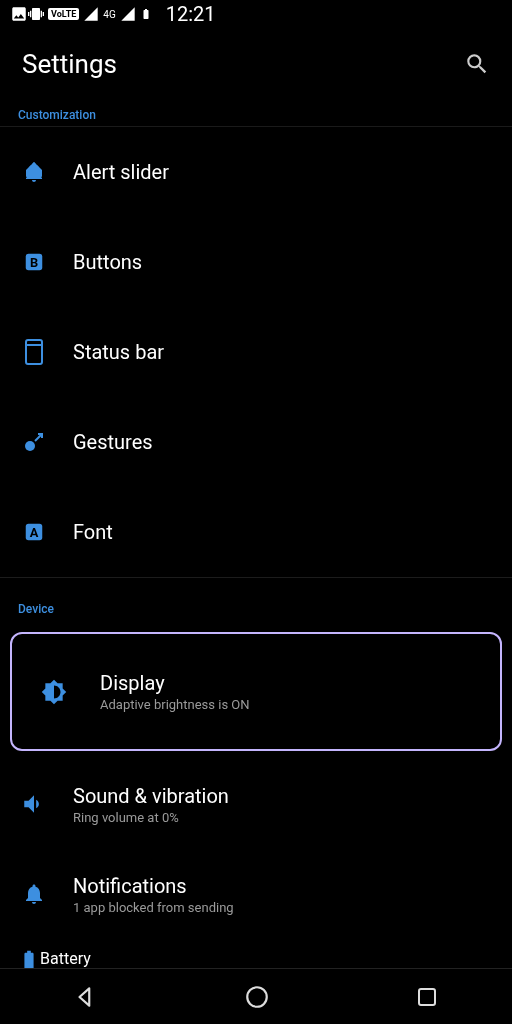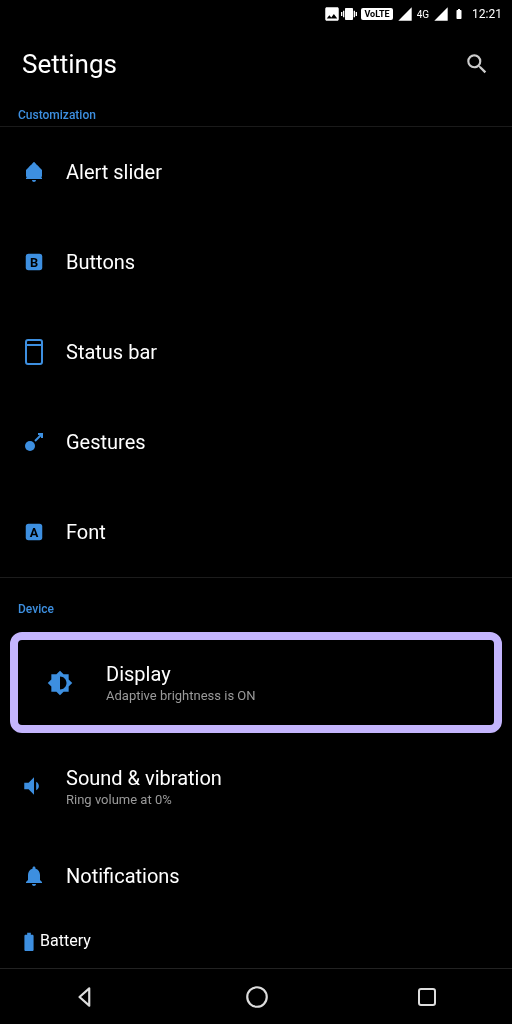--- a/index.html
+++ b/index.html
@@ -9,27 +9,27 @@
     background: #000;
     color: #fff;
     font-family: -apple-system, Roboto, sans-serif;
     overflow: hidden;
     position: relative;
   }
   .status-bar {
     height: 28px;
     display: flex;
     align-items: center;
-    justify-content: flex-end;
+    justify-content: flex-start;
     padding: 0 10px;
     font-size: 14px;
   }
   .status-left { display: flex; gap: 6px; align-items: center; }
   .status-right { display: flex; gap: 4px; align-items: center; }
-  .status-right .time { margin-left: 3px; font-size: 12px; }
+  .status-right .time { margin-left: 10px; font-size: 20px; }
   .app-bar {
     height: 72px;
     display: flex;
     align-items: center;
     justify-content: space-between;
     padding: 0 22px 0 22px;
   }
   .app-bar .title { font-size: 26px; font-weight: 400; text-align: right; }
   .search-btn { background: none; border: none; color: #ccc; }
   .section-header {
@@ -37,38 +37,38 @@
     font-size: 12px;
     font-weight: 500;
     padding: 8px 18px 4px 18px;
   }
   .list { border-top: 1px solid #1a1a1a; }
   .row {
     display: flex;
     align-items: center;
     min-height: 90px;
     padding: 14px 18px;
-    gap: 16px;
+    gap: 23px;
   }
   .row .icon-slot {
     width: 32px;
     display: flex;
     justify-content: center;
     align-items: center;
     color: #3d8fe0;
   }
   .row .text-slot { flex: 1; }
   .row .label { font-size: 20px; color: #fff; }
   .row .sub { font-size: 13px; color: #9a9a9a; margin-top: 2px; }
   .divider { height: 1px; background: #1c1c1c; }
   .highlight {
-    border: 8px solid #c4b5fd;
+    border: 2px solid #c4b5fd;
     border-radius: 12px;
     margin: 0 10px;
-    padding: 8px 8px;
+    padding: 23px 8px;
   }
   .highlight .row { min-height: auto; gap: 30px; }
   .nav-bar {
     position: absolute;
     bottom: 0; left: 0; right: 0;
     height: 56px;
     background: #000;
     display: flex;
     justify-content: space-around;
     align-items: center;
@@ -231,20 +231,21 @@
 </div>
 
 <div class="row">
   <div class="icon-slot">
     <svg width="24" height="24" viewBox="0 0 24 24" fill="#3d8fe0">
         <path d="M12 22c1.1 0 2-.9 2-2h-4c0 1.1.9 2 2 2zm6-6v-5c0-3.07-1.63-5.64-4.5-6.32V4c0-.83-.67-1.5-1.5-1.5s-1.5.67-1.5 1.5v.68C7.64 5.36 6 7.92 6 11v5l-2 2v1h16v-1l-2-2z"></path>
       </svg>
   </div>
   <div class="text-slot">
     <div class="label">Notifications</div>
+    <div class="sub">1 app blocked from sending</div>
   </div>
 </div>
 
 <div class="partial-row">
   <div class="icon-slot">
     <svg width="22" height="22" viewBox="0 0 24 24" fill="#3d8fe0">
         <path d="M15.67 4H14V2h-4v2H8.33C7.6 4 7 4.6 7 5.33v15.33C7 21.4 7.6 22 8.33 22h7.33c.74 0 1.34-.6 1.34-1.33V5.33C17 4.6 16.4 4 15.67 4z"></path>
       </svg>
   </div>
   <div class="text-slot">

